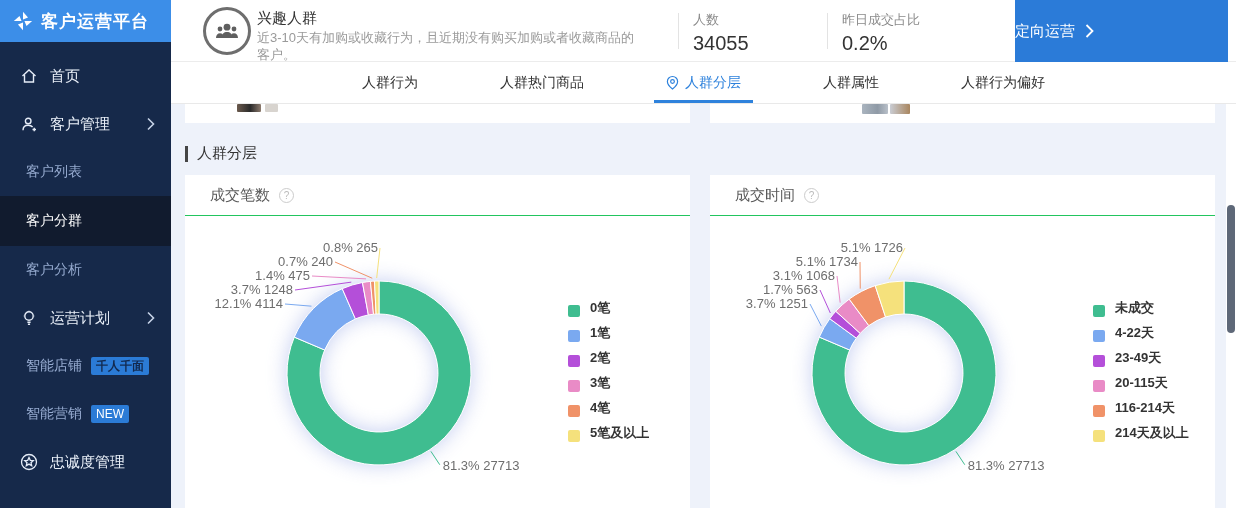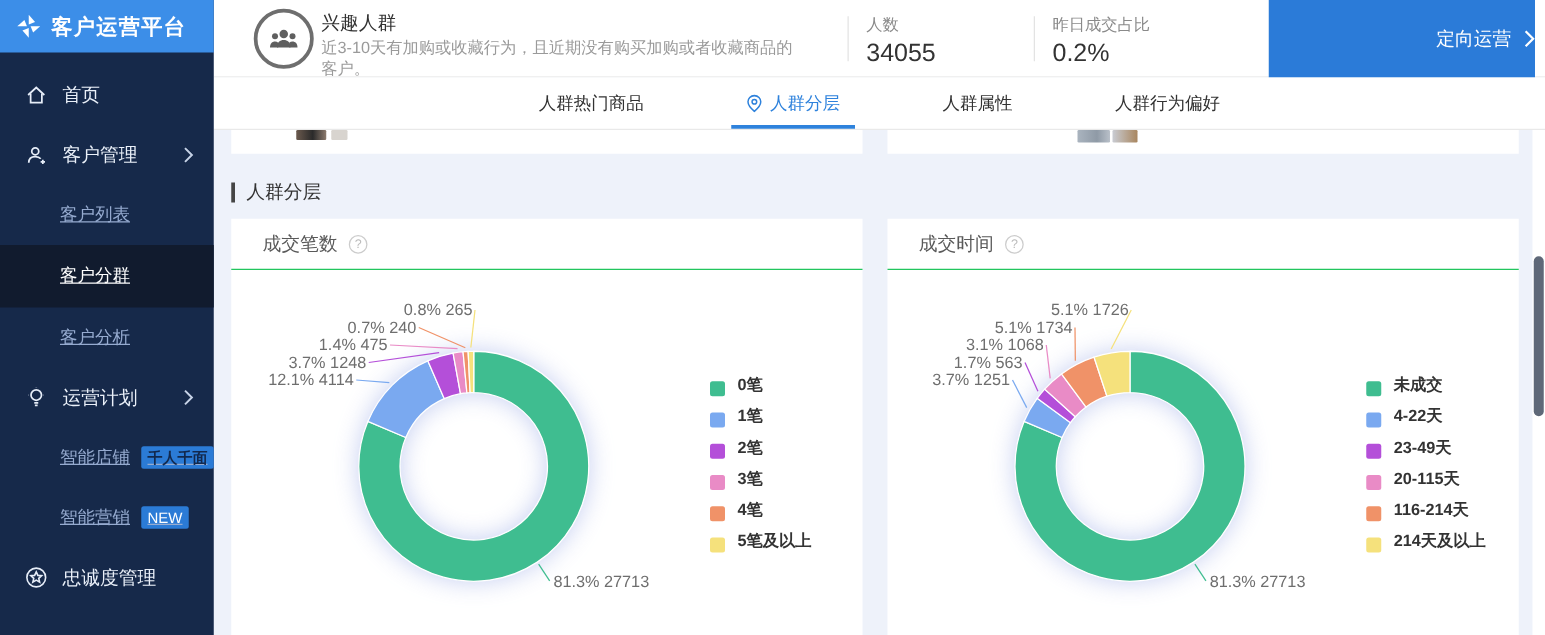--- a/index.html
+++ b/index.html
@@ -7,37 +7,37 @@
   body { position:relative; font-family:"Liberation Sans","DejaVu Sans",sans-serif; background:#EEF2FA; color:#333; }
 
   
   #sidebar { position:absolute; left:0; top:0; width:171px; height:508px; background:#16294A; z-index:5; }
   .logo { height:42px; background:#3C8EE8; display:flex; align-items:center; padding-left:12px; gap:7px; }
   .logo-title { color:#fff; font-size:17px; font-weight:bold; letter-spacing:1px; white-space:nowrap; }
   #nav { padding-top:10px; }
   .nav-item { position:relative; display:flex; align-items:center; height:48px; cursor:pointer; }
   .nav-item.lv1 { padding-left:20px; color:#EAF0F9; font-size:15px; }
   .nav-item.lv1 .ico { width:18px; height:18px; margin-right:12px; flex:0 0 18px; }
-  .nav-item.lv2 { padding-left:48px; color:#96ABD0; font-size:14px;text-decoration:underline; }
+  .nav-item.lv2 { padding-left:26px; color:#96ABD0; font-size:14px; }
   .nav-item.active { background:#111B2E; color:#FFFFFF; height:50px; }
   .nav-chevron { position:absolute; right:16px; top:50%; transform:translateY(-50%); }
   .nav-badge { margin-left:9px; background:#2B7BD6; border-radius:2px; font-size:12px; padding:2px 5px; line-height:14px; }
   .nav-badge.navy-text { color:#12294E; font-weight:bold; }
   .nav-badge.white-text { color:#FFFFFF; }
 
   
   #header { position:absolute; left:171px; top:0; width:1065px; height:62px; background:#fff; border-bottom:1px solid #ececec; z-index:4; }
   .avatar { position:absolute; left:32px; top:7px; width:48px; height:48px; border:3px solid #6e6e6e; border-radius:50%; display:flex; align-items:center; justify-content:center; background:#fff; }
   .aud-name { position:absolute; left:86px; top:9px; font-size:15px; color:#333; }
   .aud-desc { position:absolute; left:86px; top:29px; width:380px; font-size:13px; color:#9a9a9a; line-height:17px; }
   .vdiv { position:absolute; top:13px; width:1px; height:36px; background:#e3e3e3; }
   .stat { position:absolute; top:11px; }
   .stat-label { font-size:13px; color:#8a8a8a; }
   .stat-value { font-size:20px; color:#333; margin-top:3px; }
-  #action-btn { position:absolute; left:844px; top:0; width:213px; height:62px; background:#2B7BD8; color:#fff; font-size:15px; display:flex; align-items:center; justify-content:flex-end; gap:10px; cursor:pointer; border:none; }
+  #action-btn { position:absolute; left:844px; top:0; width:213px; height:62px; background:#2B7BD8; color:#fff; font-size:15px; display:flex; align-items:center; justify-content:flex-start; gap:10px; cursor:pointer; border:none; }
 
   
   #tabbar { position:absolute; left:171px; top:62px; width:1065px; height:42px; background:#fff; border-bottom:1px solid #e9e9e9; display:flex; justify-content:center; align-items:stretch; gap:58px; z-index:4; }
   .tab { position:relative; display:flex; align-items:center; gap:6px; font-size:14px; color:#333; padding:0 12px; cursor:pointer; }
   .tab.active { color:#2E82DC; }
   .tab.active::after { content:""; position:absolute; left:0; right:0; bottom:0; height:3px; background:#2E82DC; }
   .tab .pin { display:none; }
   .tab.active .pin { display:block; }
 
   
@@ -200,20 +200,24 @@
     <span>定向运营</span>
     <span>
       <svg width="9" height="14" viewBox="0 0 9 14" fill="none" stroke="#fff" stroke-width="1.8">
           <polyline points="1.5,1 7.5,7 1.5,13"></polyline>
         </svg>
     </span>
   </button>
 </div>
 
 <div id="tabbar">
+    <div class="tab">
+
+    <span class="tab-label">人群行为</span>
+  </div>
     <div class="tab">
 
     <span class="tab-label">人群热门商品</span>
   </div>
     <div class="tab active">
     <span class="pin">
       <svg width="13" height="16" viewBox="0 0 14 16" fill="none" stroke="#2E82DC" stroke-width="1.3">
         <path d="M7 1 C3.7 1 1.5 3.4 1.5 6.3 C1.5 10 7 14.5 7 14.5 C7 14.5 12.5 10 12.5 6.3 C12.5 3.4 10.3 1 7 1 Z"></path>
         <circle cx="7" cy="6.3" r="2"></circle>
       </svg>

